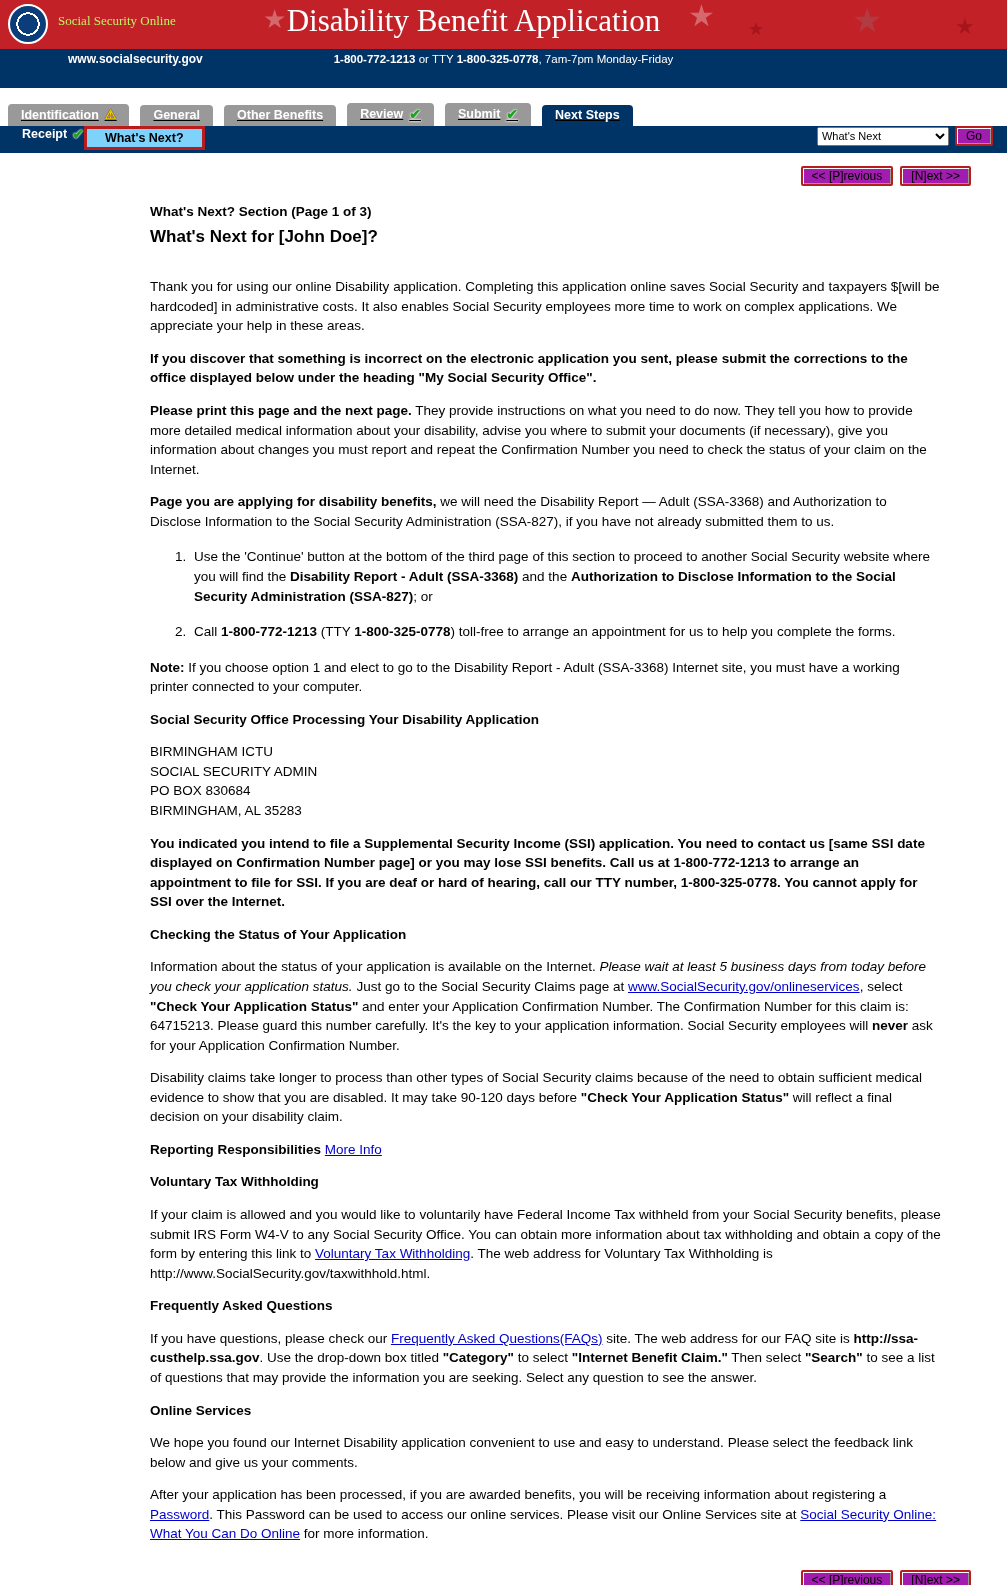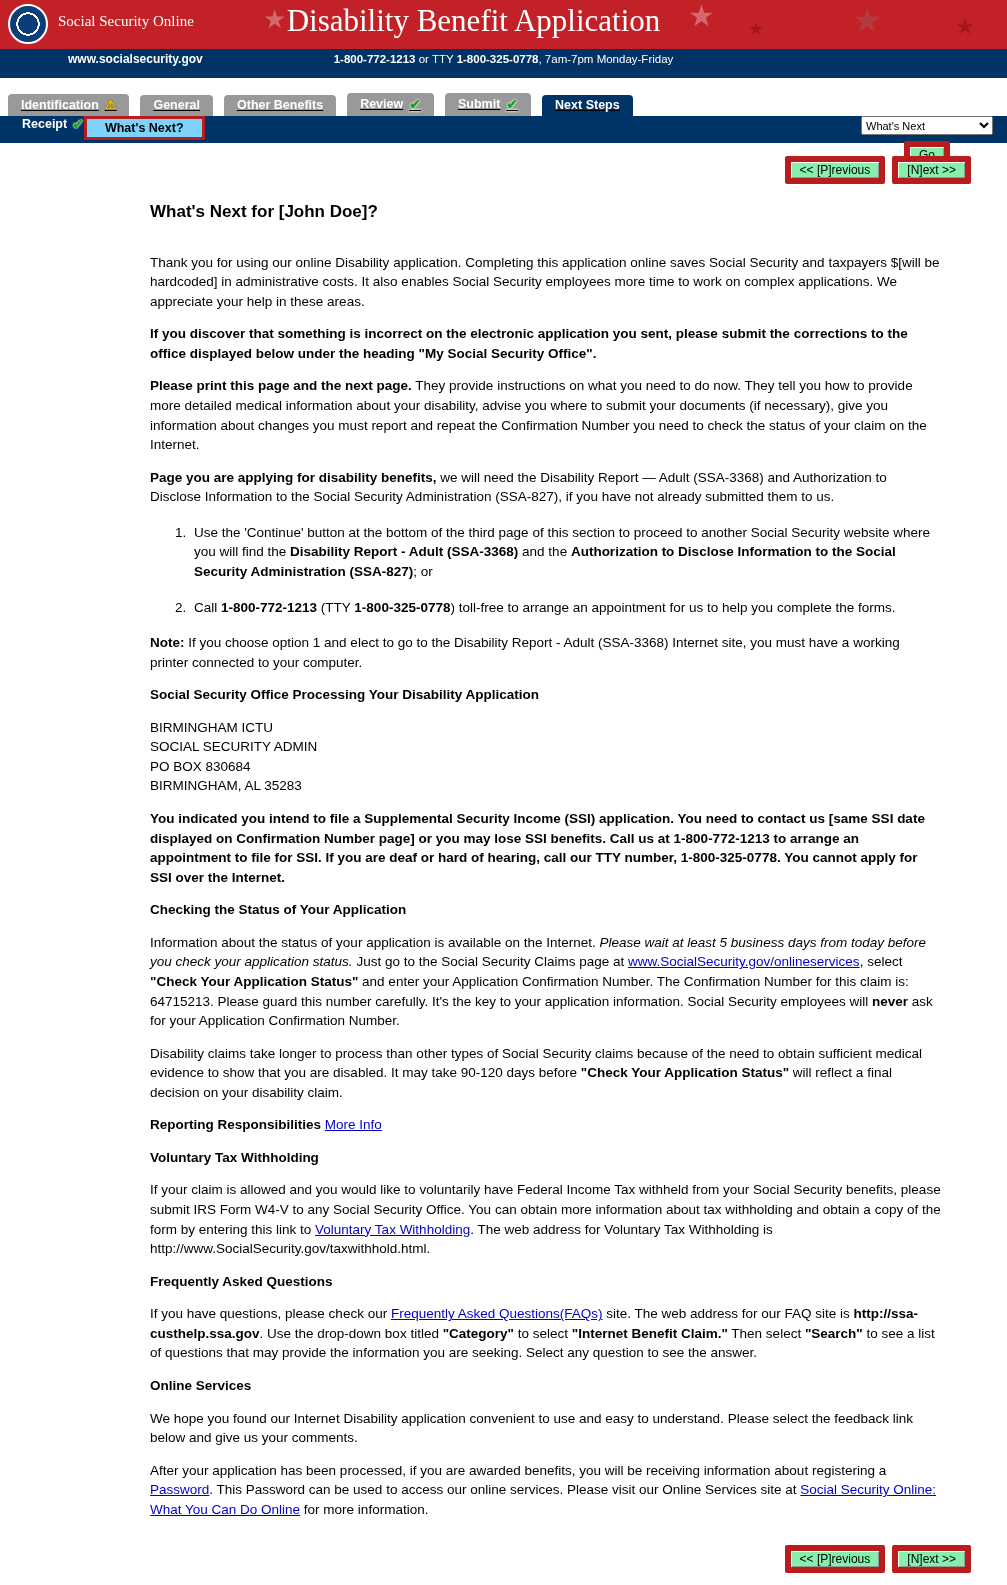--- a/index.html
+++ b/index.html
@@ -5,46 +5,46 @@
   * { box-sizing: border-box; }
   body { margin:0; background:#fff; color:#000; width:1007px;
          font-family:"Liberation Sans", sans-serif; }
 
   
   .hdr-red { position:relative; height:49px; background:#c22127; overflow:hidden; }
   .star { position:absolute; line-height:1; pointer-events:none; }
   .seal { position:absolute; left:8px; top:4px; width:40px; height:40px; border-radius:50%;
           border:2px solid #fff;
           background:radial-gradient(circle, #0b3d7a 0 38%, #ffffff 38% 46%, #0b3d7a 46% 100%); }
-  .site-name { position:absolute; left:58px; top:13px; color:#ffffff;
-               font-family:"Liberation Serif", serif; font-size:15px; }
+  .site-name { position:absolute; left:58px; top:13px; color:#bef264;
+               font-family:"Liberation Serif", serif; font-size:13px; }
   .app-title { position:absolute; left:0; right:60px; top:3px; margin:0; text-align:center;
                color:#fff; font-family:"Liberation Serif", serif; font-size:31px; font-weight:normal; }
-  .hdr-navy { position:relative; height:29px; background:#003366; color:#fff; }
+  .hdr-navy { position:relative; height:39px; background:#003366; color:#fff; }
   .gov-url { position:absolute; left:68px; top:3px; font-size:12px; font-weight:bold; cursor:pointer; }
   .phone-info { position:absolute; left:0; right:0; top:4px; text-align:center; font-size:11.5px; }
 
   
   .tabs { display:flex; gap:11px; padding:15px 0 0 8px; background:#fff; align-items:flex-end;text-decoration:underline; }
   .tab { background:#999; color:#fff; font-weight:bold; font-size:12.5px;
          padding:3px 13px 4px; border-radius:4px 4px 0 0; display:flex; align-items:center;
          gap:6px; cursor:pointer; white-space:nowrap; }
   .tab.active { background:#003366; }
   .warn { color:#ffcc00; font-size:13px; text-shadow:0 0 1px #000; }
   .check { color:#21a121; font-size:14px; text-shadow:0 0 2px #fff, 0 0 2px #fff; }
 
   
   .subnav { height:27px; background:#003366; display:flex; align-items:flex-start;
             color:#fff; font-size:12.5px; font-weight:bold; padding:0 14px 4px 22px; }
   .receipt { display:flex; align-items:center; gap:5px; cursor:pointer; }
   .wn-box { background:#7dd3fc; color:#000; padding:2px 18px; border:3px solid #b91c1c; cursor:pointer; }
-  .jump { margin-left:auto; display:flex; align-items:center; gap:6px;flex-direction:column; }
+  .jump { margin-left:auto; display:flex; align-items:center; gap:6px; }
   .jump select { font-size:11px; height:19px; width:132px; font-family:"Liberation Sans", sans-serif; }
   .btn { font-family:"Liberation Sans", sans-serif; font-size:12px; color:#000;
-         background:#86efac; border:6px solid #b91c1c; border-radius:2px;
+         background:#a21caf; border:2px solid #b91c1c; border-radius:2px;
          box-shadow: inset 1px 1px 0 #ffffff, inset -1px -1px 0 #979797;
          padding:1px 9px; cursor:pointer; }
 
   
   .navrow { display:flex; justify-content:flex-end; gap:7px; margin:13px 36px 0 0; }
   .navrow.bottom { margin-top:26px; }
   .page-body { margin:16px 66px 0 150px; font-size:13.5px; line-height:1.45; }
   .page-body p { margin:13px 0; }
   .sec-title { font-weight:bold; margin-top:6px; }
   .page-heading { font-size:17px; font-weight:bold; margin:3px 0 28px; }
@@ -113,20 +113,21 @@
   </span>
 </div>
 
 <main>
   <div class="navrow top">
     <button class="btn">&lt;&lt; [P]revious</button>
     <button class="btn">[N]ext &gt;&gt;</button>
   </div>
 
   <div class="page-body">
+    <div class="sec-title">What's Next? Section (Page 1 of 3)</div>
     <div class="page-heading">What's Next for [John Doe]?</div>
 
     <p><span>Thank you for using our online Disability application. Completing this application online saves Social Security and taxpayers $[will be hardcoded] in administrative costs. It also enables Social Security employees more time to work on complex applications. We appreciate your help in these areas.</span></p>
 
     <p class="bold">If you discover that something is incorrect on the electronic application you sent, please submit the corrections to the office displayed below under the heading "My Social Security Office".</p>
 
     <p><b>Please print this page and the next page.</b><span> They provide instructions on what you need to do now. They tell you how to provide more detailed medical information about your disability, advise you where to submit your documents (if necessary), give you information about changes you must report and repeat the Confirmation Number you need to check the status of your claim on the Internet.</span></p>
 
     <p><b>Page you are applying for disability benefits,</b><span> we will need the Disability Report — Adult (SSA-3368) and Authorization to Disclose Information to the Social Security Administration (SSA-827), if you have not already submitted them to us.</span></p>
 

